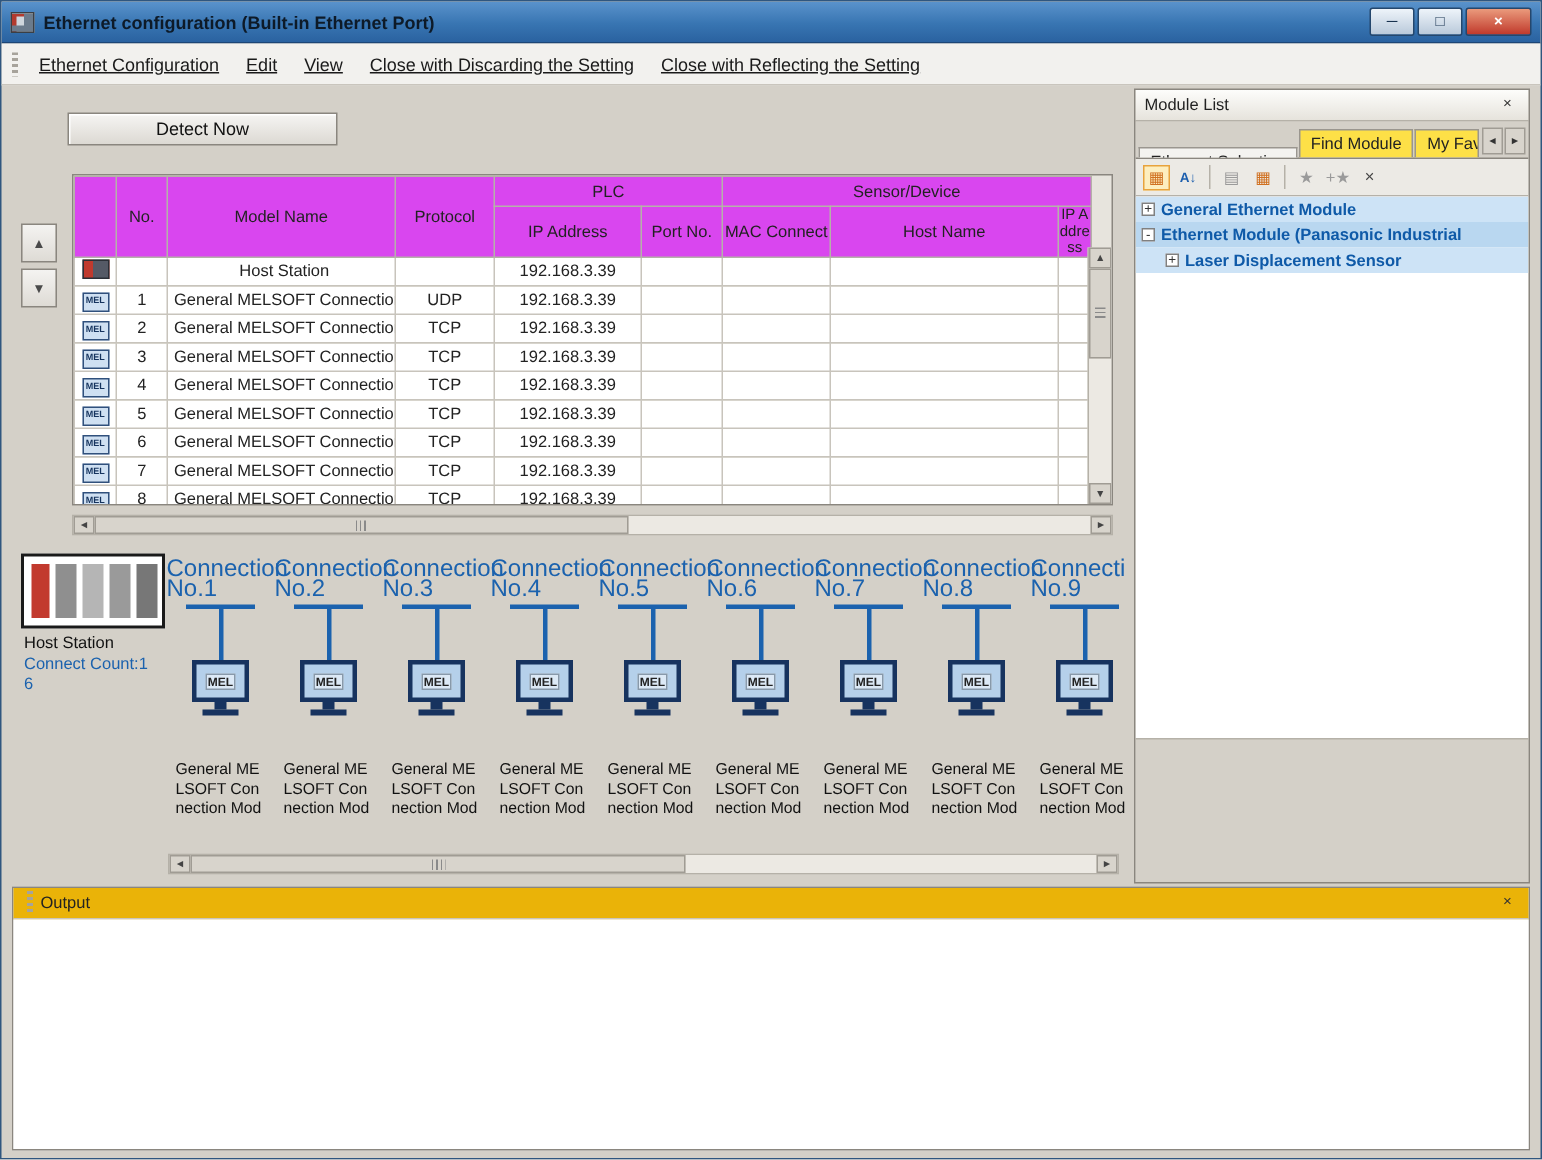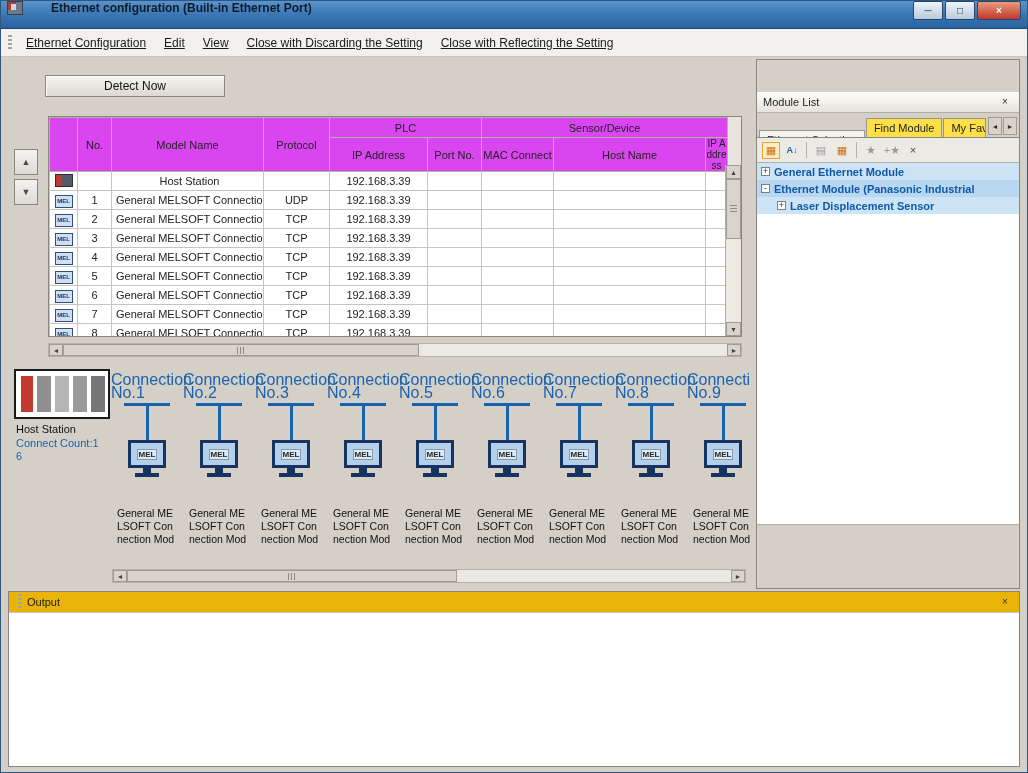--- a/index.html
+++ b/index.html
@@ -1,20 +1,20 @@
 <!DOCTYPE html>
 <html><head>
 <meta charset="utf-8">
 <style>
   * { box-sizing: border-box; margin: 0; padding: 0; }
   html,body { width:1028px; height:773px; overflow:hidden; font-family:"Liberation Sans",sans-serif; }
   .window { width:1028px; height:773px; border:1px solid #2f567f; background:#d4d0c8; display:flex; flex-direction:column; overflow:hidden; }
 
   
-  .titlebar { height:28px; flex:0 0 28px; background:linear-gradient(180deg,#5a93cc 0%,#3875b2 55%,#2a62a0 100%); display:flex; align-items:flex-start; padding:0 6px; border-bottom:1px solid #1d4676;gap:22px; }
+  .titlebar { height:28px; flex:0 0 28px; background:linear-gradient(180deg,#5a93cc 0%,#3875b2 55%,#2a62a0 100%); display:flex; align-items:center; padding:0 6px; border-bottom:1px solid #1d4676; }
   .app-icon { width:16px; height:14px; margin-right:6px; background:#cfd6dd; border:1px solid #3a3f45; box-shadow:inset -6px -4px 0 #6b7b8c, inset 3px 2px 0 #b23a2e; }
   .title-text { font-size:12px; color:#0d1a28; font-weight:bold; }
   .win-buttons { margin-left:auto; display:flex; gap:2px; }
   .wbtn { height:19px; border:1px solid #24476d; border-radius:2px; font-size:10px; display:flex; align-items:center; justify-content:center; color:#18324f; background:linear-gradient(180deg,#eef4fa,#b9c9da); }
   .wbtn.min,.wbtn.max { width:30px; }
   .wbtn.close { width:44px; background:linear-gradient(180deg,#ea9a7c,#c0392b); color:#fff; font-weight:bold; }
 
   
   .menubar { height:28px; flex:0 0 28px; background:#f2f1ee; border-bottom:1px solid #c9c5bd; display:flex; align-items:center; padding:0 4px; }
   .grip { width:4px; height:16px; margin:0 5px 0 3px; background:repeating-linear-gradient(180deg,#a7a39b 0 2px,transparent 2px 4px); }
@@ -76,21 +76,21 @@
   .monitor { width:38px; height:28px; border:3px solid #17335f; background:#b5d0ea; margin:0 auto; display:flex; align-items:center; justify-content:center; }
   .monitor-text { font-size:8px; font-weight:bold; color:#222; background:#dce9f6; border:1px solid #8899aa; padding:0 1px; }
   .stand { width:8px; height:5px; background:#17335f; margin:0 auto; }
   .mbase { width:24px; height:4px; background:#17335f; margin:0 auto; }
   .dev-label { margin-top:30px; padding-left:6px; font-size:10.5px; line-height:13px; color:#111; white-space:pre-line; text-align:left; }
   .diagram-hscroll { left:104px; right:4px; top:206px; }
   .diagram-hscroll .sb-thumb { width:330px; }
 
   
   .right-panel { width:264px; flex:0 0 264px; height:530px; border:1px solid #8a867f; background:#d4d0c8; display:flex; flex-direction:column; overflow:hidden; }
-  .panel-header { height:21px; flex:0 0 21px; display:flex; align-items:center; padding:0 6px; background:linear-gradient(180deg,#fdfdfb,#e6e3dc); border-bottom:1px solid #b5b1a8;margin-top:32px; }
+  .panel-header { height:21px; flex:0 0 21px; display:flex; align-items:center; padding:0 6px; background:linear-gradient(180deg,#fdfdfb,#e6e3dc); border-bottom:1px solid #b5b1a8; }
   .panel-title { font-size:11px; color:#222; }
   .x-btn { margin-left:auto; width:16px; height:15px; font-size:10px; line-height:14px; text-align:center; color:#333; cursor:default; }
   .tabs { height:25px; flex:0 0 25px; display:flex; align-items:flex-end; padding:0 2px; border-bottom:1px solid #8a867f; background:#d4d0c8; overflow:hidden; }
   .tab { font-size:11px; color:#222; padding:3px 7px 3px; background:#fde047; border:1px solid #9a968f; border-bottom:none; margin-right:1px; white-space:nowrap; }
   .tab.active { background:#f4f3f0; position:relative; top:13px; padding-bottom:4px; }
   .tab.clipped { max-width:46px; overflow:hidden; }
   .tab-arrow { width:14px; height:18px; flex:0 0 14px; font-size:7px; display:flex; align-items:center; justify-content:center; color:#333; background:#d8d4cc; border:1px solid #a09c94; margin-left:1px; margin-bottom:2px; }
   .panel-toolbar { height:25px; flex:0 0 25px; display:flex; align-items:center; gap:3px; padding:0 5px; background:#eceae5; border-bottom:1px solid #b5b1a8; }
   .tb-icon { width:18px; height:17px; font-size:11px; display:flex; align-items:center; justify-content:center; }
   .tb-icon.active { color:#d07020; border:1px solid #e8a33d; background:#fdeebf; }

